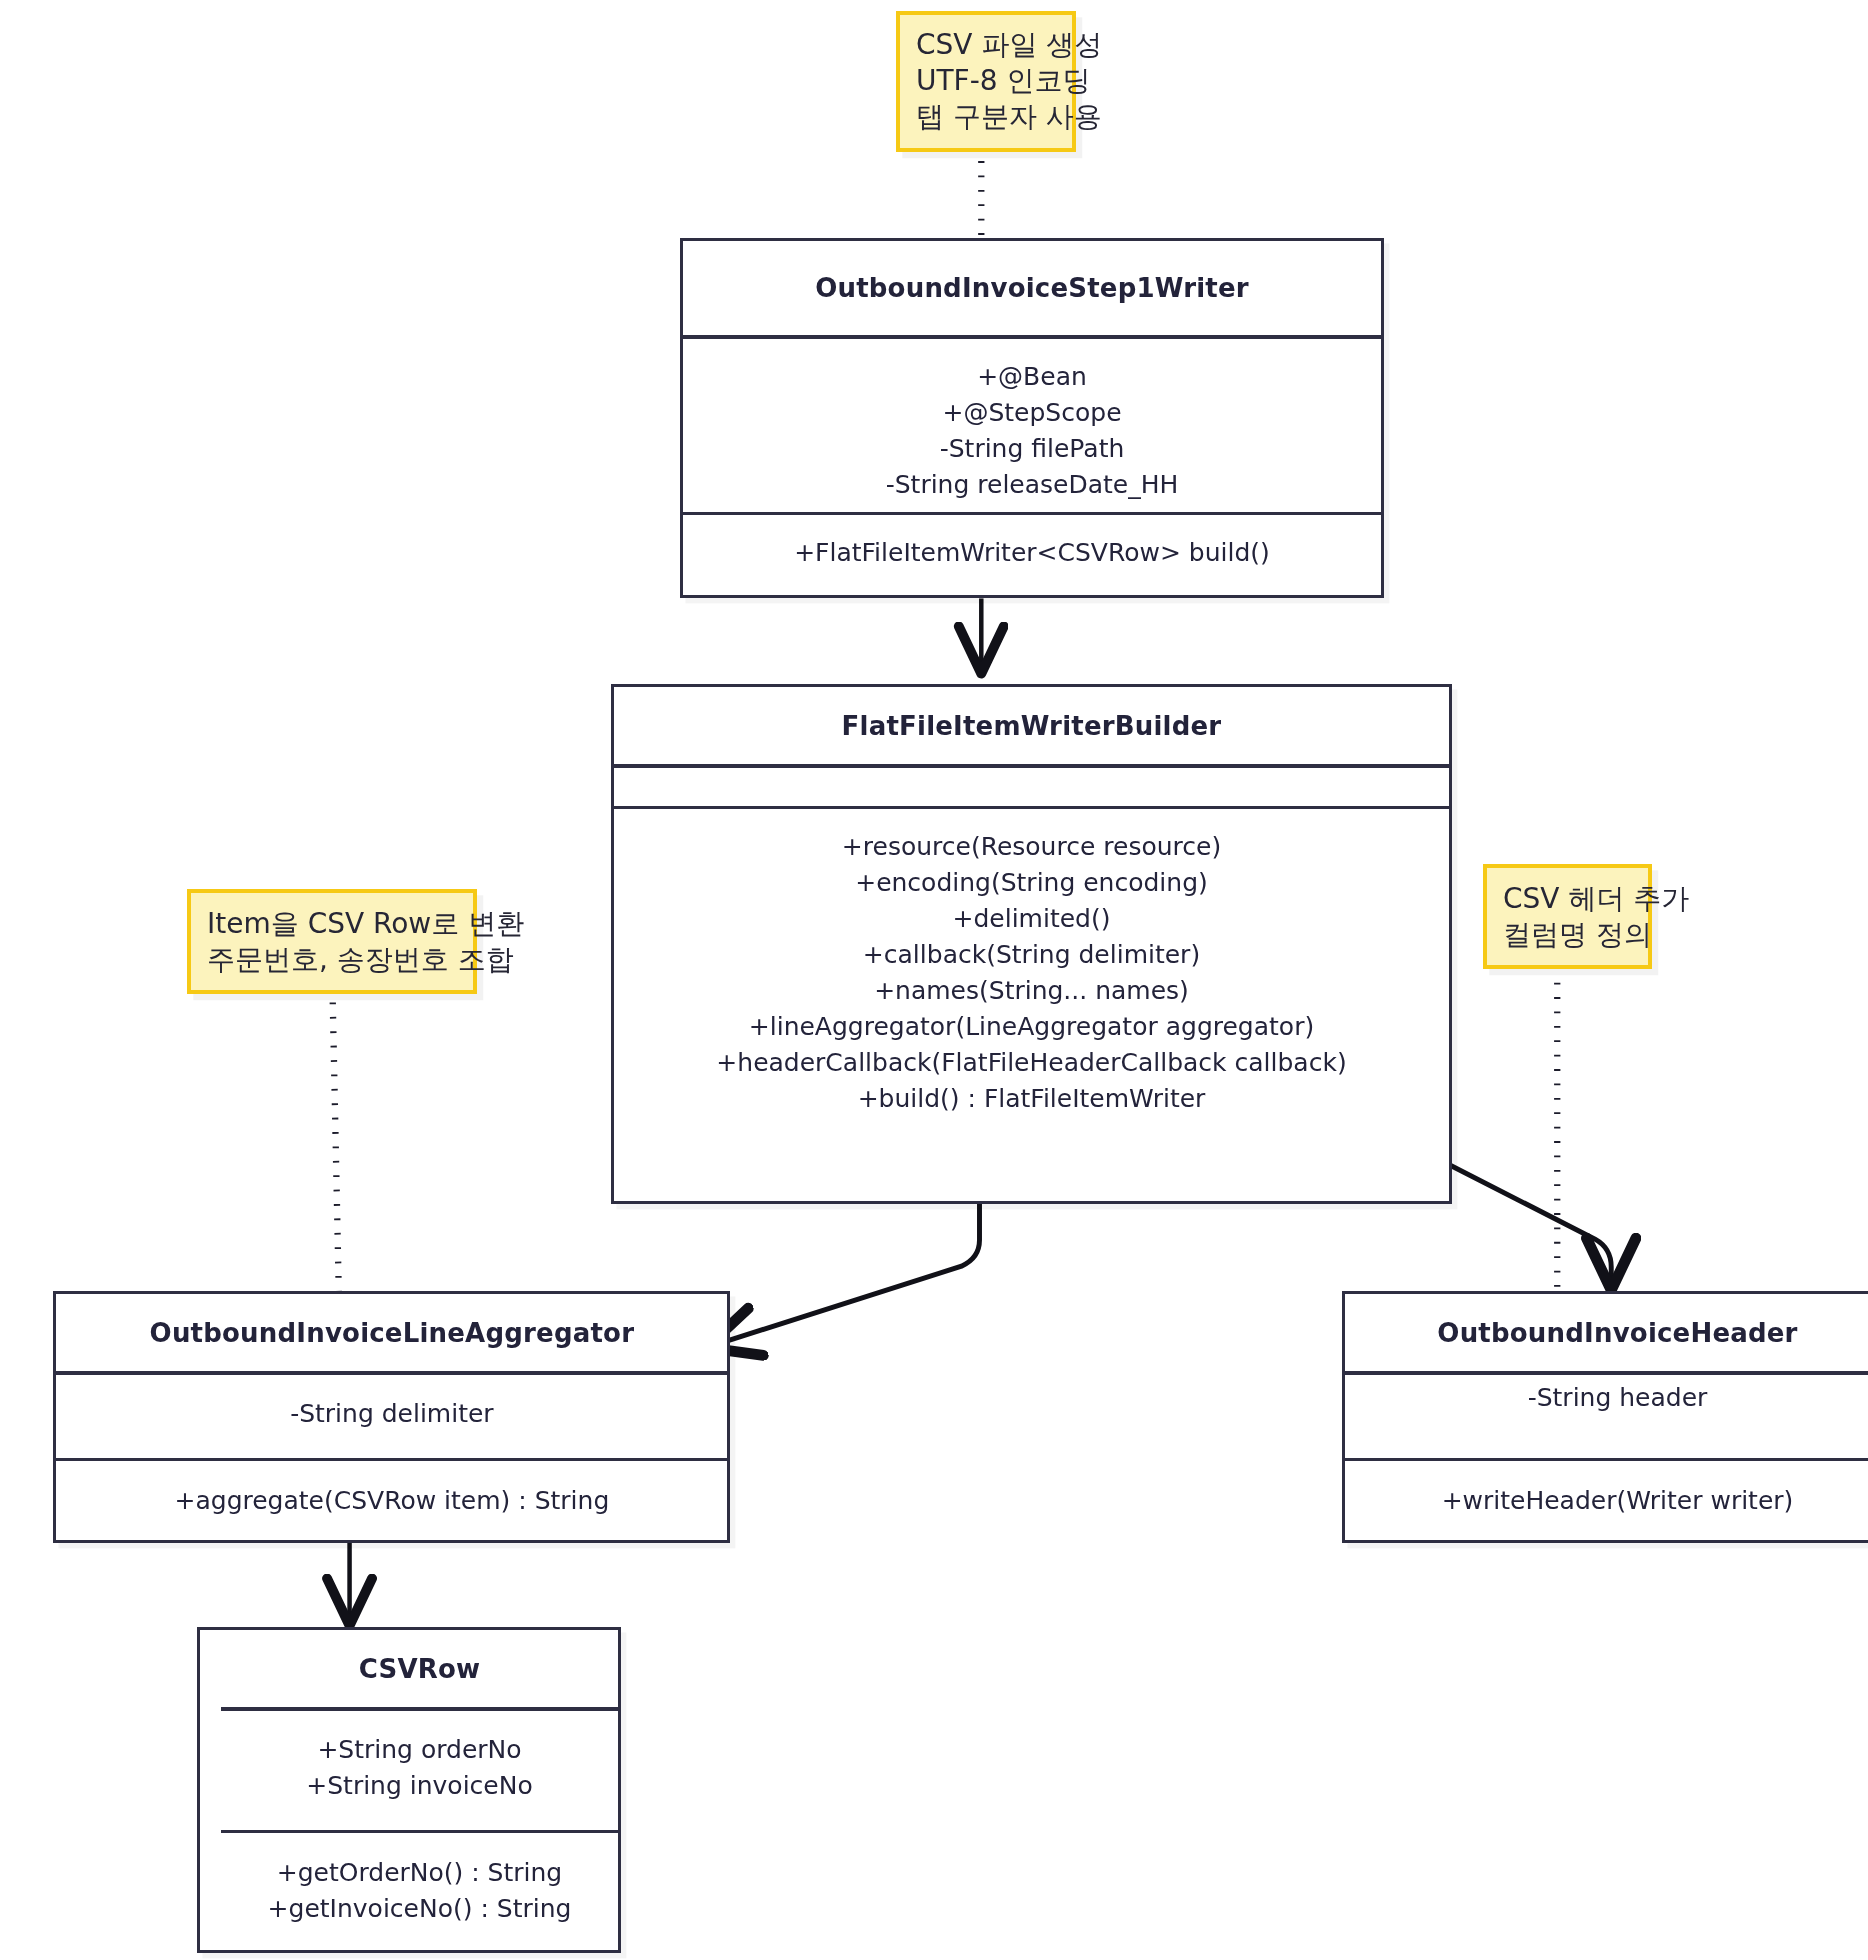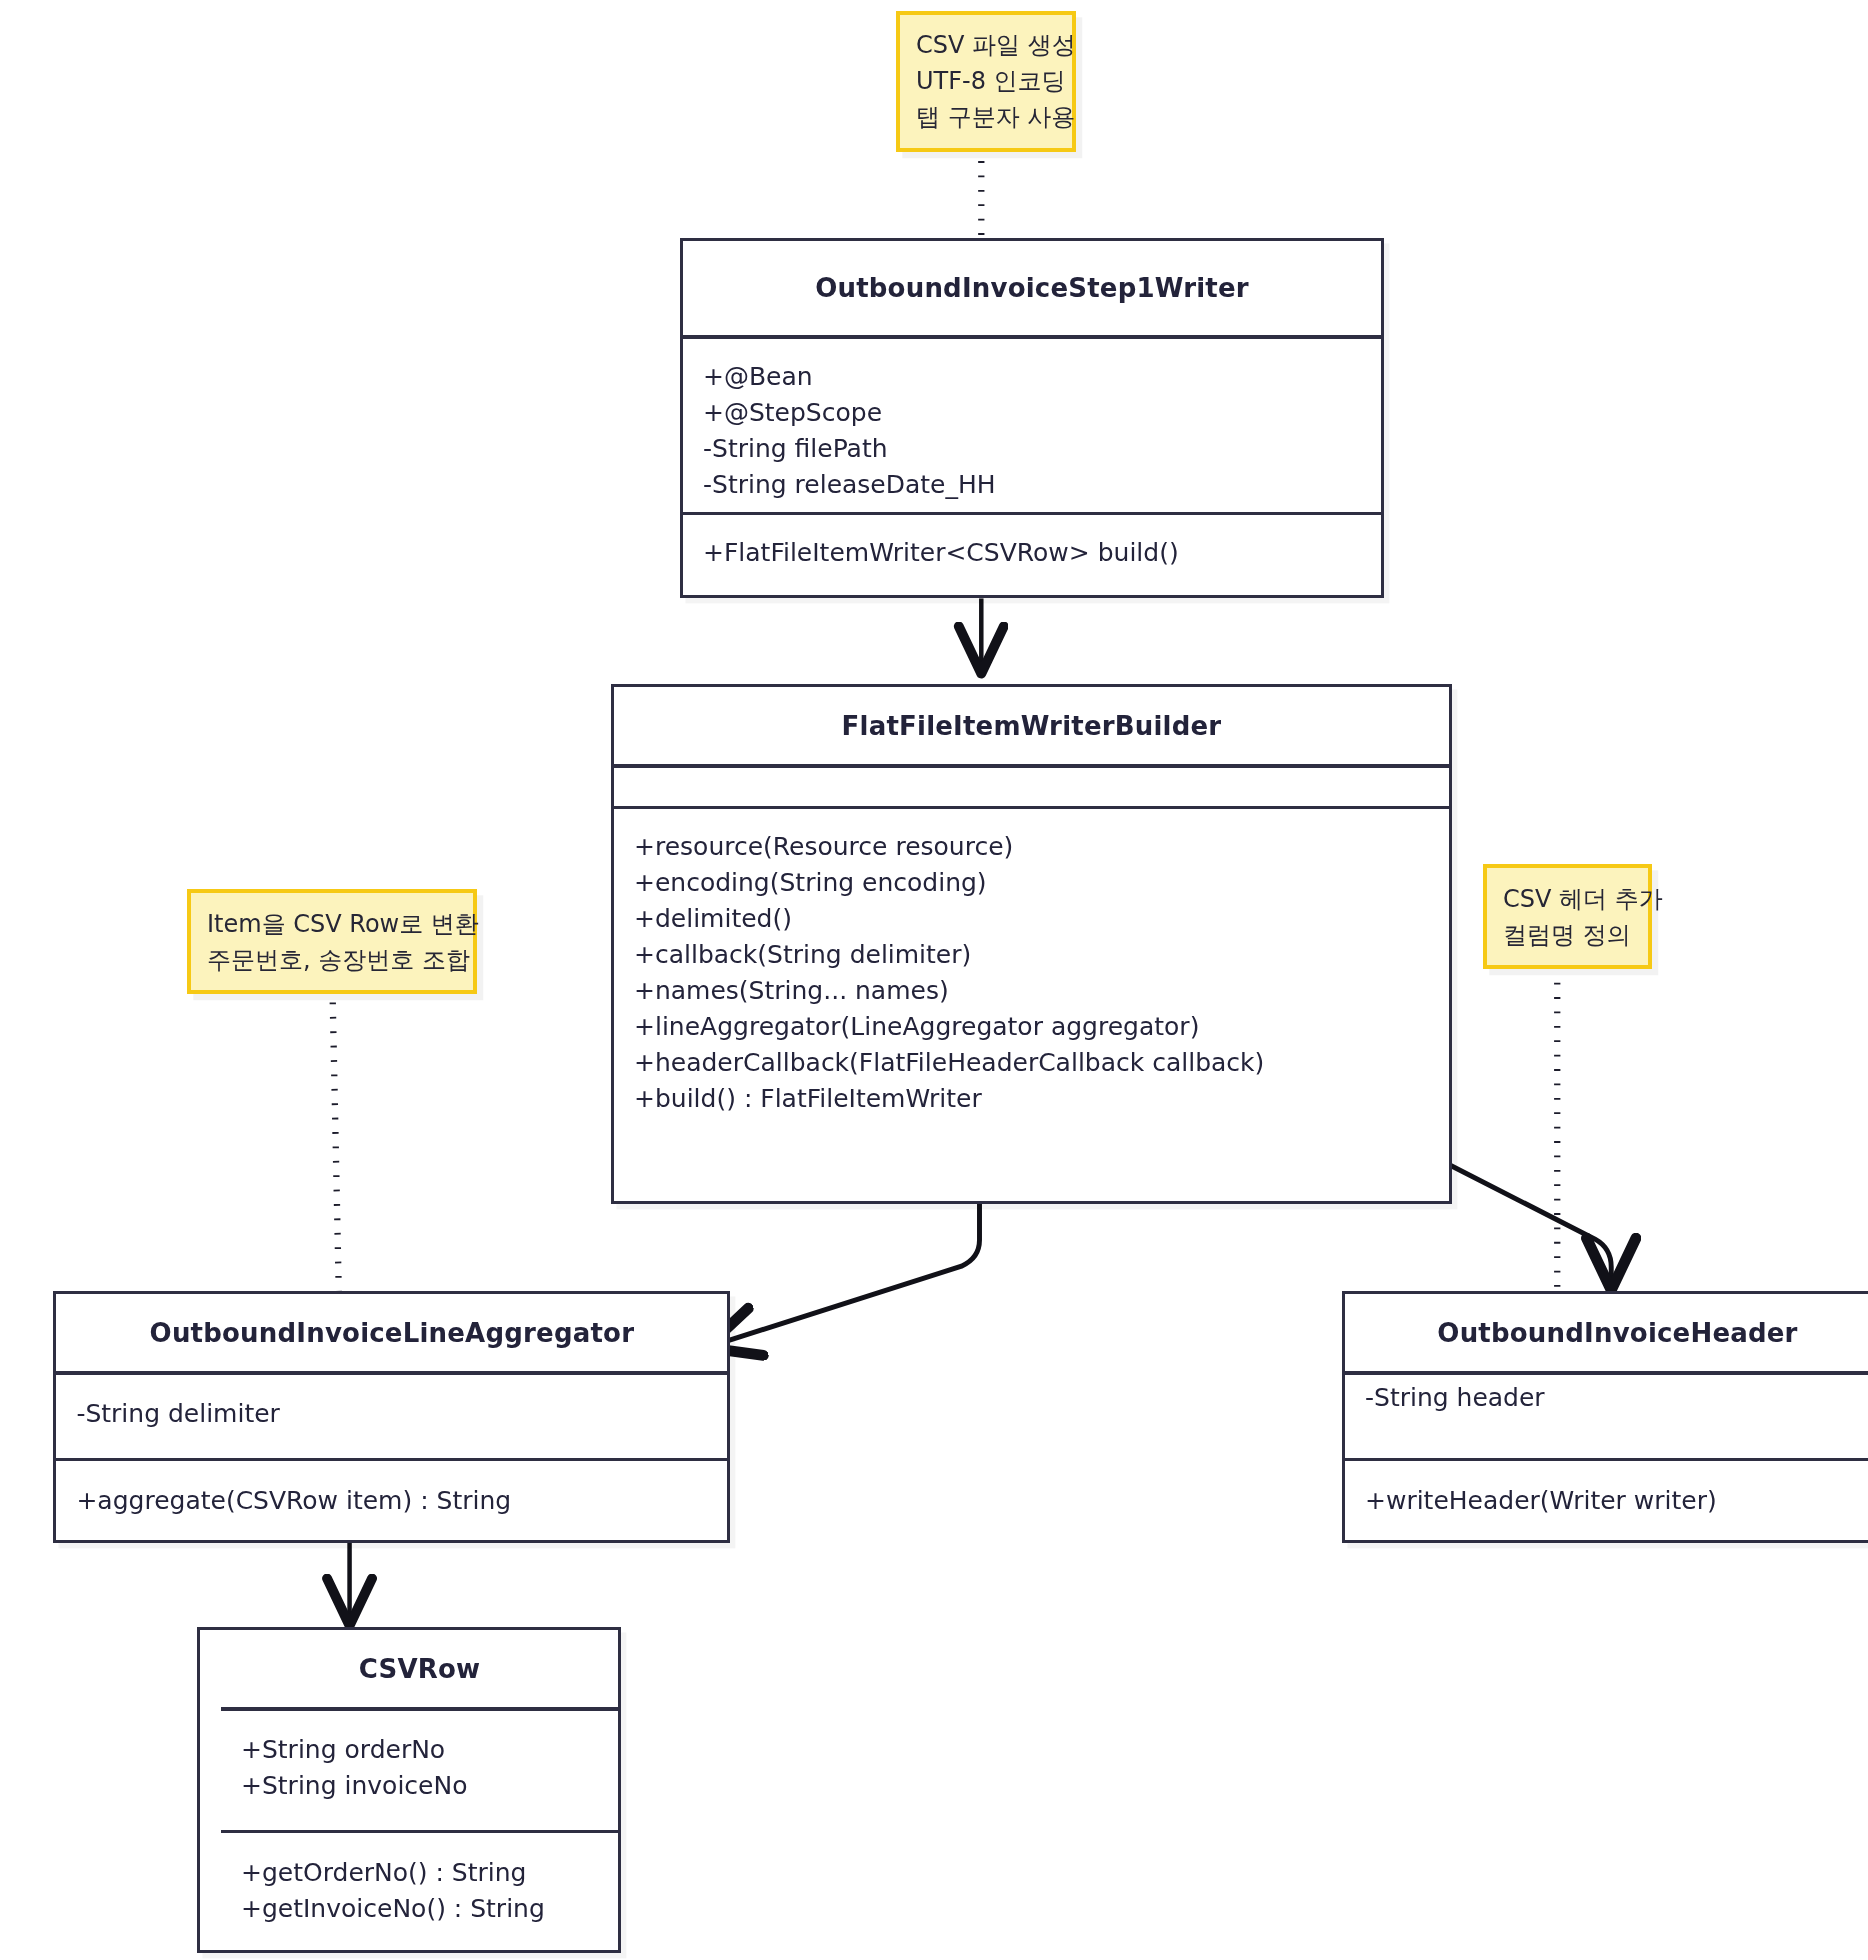--- a/index.html
+++ b/index.html
@@ -25,40 +25,41 @@
     font-weight:bold;
     font-size:26px;
     letter-spacing:0.2px;
     color:#23233a;
     box-sizing:border-box;
   }
   .uml .sep{height:3.6px;background:#2e2e42;}
   .uml .compart{
     box-sizing:border-box;
     padding:20px 20px 20px 20px;
+    text-align:center;
   }
   .uml .compart .line{
     font-size:25px;
     line-height:36px;
     white-space:pre;
     color:#23233a;
   }
   .uml .compart.empty{height:38px;padding:0;}
 
   
   .note{
     position:absolute;
     background:#fcf3bd;
     border:4.5px solid #f6c915;
     box-sizing:border-box;
     padding:12.6px 16px 12.6px 16px;
     box-shadow:6.3px 6.3px 0 0 rgba(0,0,0,0.05);
   }
   .note .nline{
-    font-size:24px;
+    font-size:28px;
     line-height:36px;
     white-space:pre;
     color:#262635;
   }
 </style>
 </head>
 <body>
 
 <div id="canvas">
 

